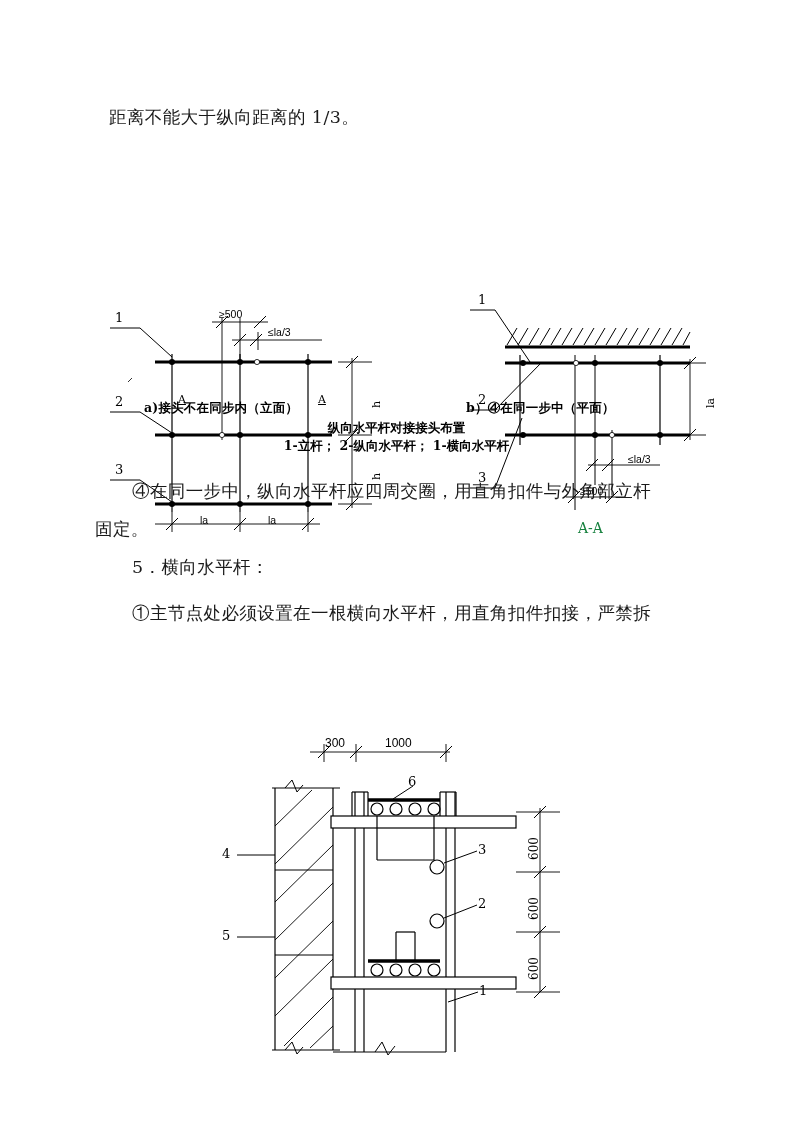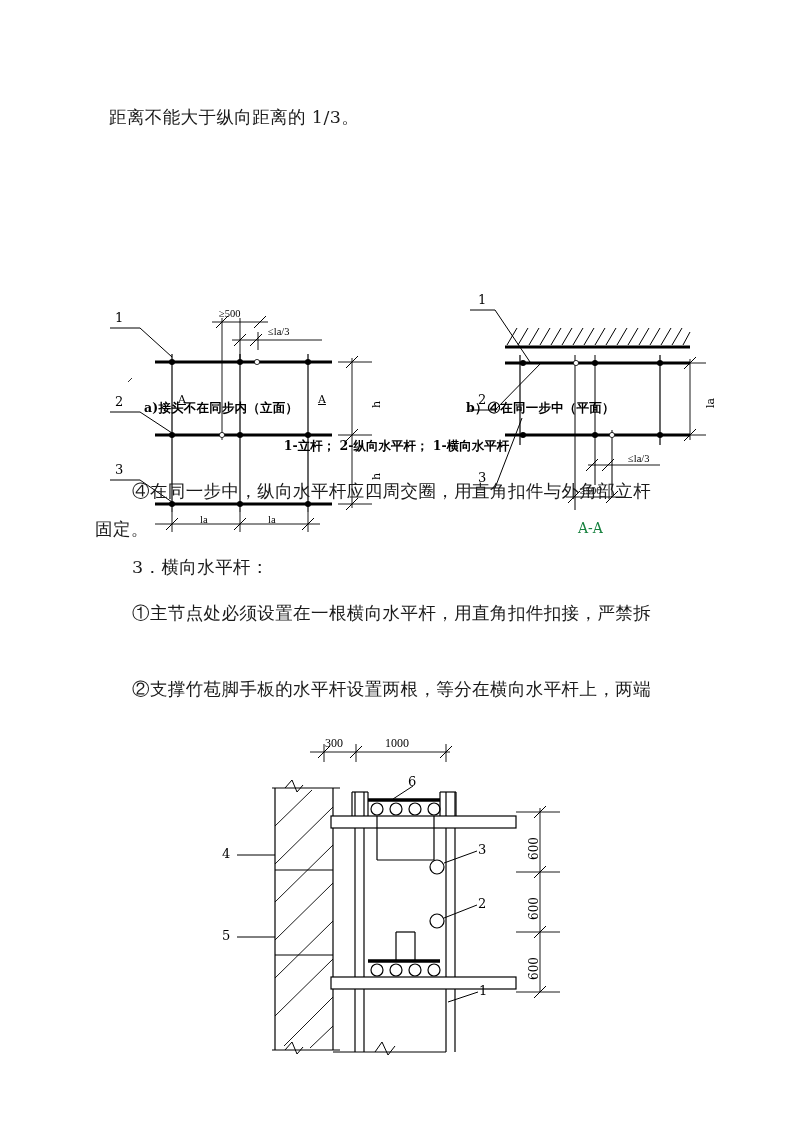--- a/index.html
+++ b/index.html
@@ -51,21 +51,21 @@
     white-space: nowrap;
     color: #000;
   }
 
   
   .fig { position: absolute; }
 
   .lbl {
     position: absolute;
     font-size: 10.5px;
-    font-family: Liberation Serif, serif;
+    font-family: Liberation Sans, sans-serif;
     white-space: nowrap;
     color: #000;
   }
   .lbl-num {
     position: absolute;
     font-size: 13px;
     white-space: nowrap;
     color: #000;
   }
   .lbl-vert {
@@ -256,27 +256,27 @@
     <div class="lbl" style="left:628px; top:303px;">≤la/3</div>
     <div class="lbl" style="left:580px; top:335px;">≥500</div>
 
     <div class="lbl-vert" style="left:704px; top:258px;">la</div>
 
     <div class="lbl-AA" style="left:578px; top:370px;">A-A</div>
   </div>
 
   <div class="cap" style="left:144px; top:400px;">a)接头不在同步内（立面）</div>
   <div class="cap" style="left:466px; top:400px;">b）④在同一步中（平面）</div>
+  <div class="cap-center" style="left:0px; top:420px;">纵向水平杆对接接头布置</div>
   <div class="cap-center" style="left:0px; top:438px;">1-立杆； 2-纵向水平杆； 1-横向水平杆</div>
 
   <div class="para" style="left:132px; top:472px;">④在同一步中，纵向水平杆应四周交圈，用直角扣件与外角部立杆</div>
   <div class="para" style="left:95px; top:510px;">固定。</div>
-  <div class="para" style="left:132px; top:548px;">3．横向水平杆：</div>
+  <div class="para" style="left:132px; top:548px;">5．横向水平杆：</div>
   <div class="para" style="left:132px; top:594px;">①主节点处必须设置在一根横向水平杆，用直角扣件扣接，严禁拆</div>
-  <div class="para" style="left:132px; top:670px;">②支撑竹苞脚手板的水平杆设置两根，等分在横向水平杆上，两端</div>
 
   <div class="fig" style="left:0px; top:730px; width:742px; height:330px;">
 
     <svg width="793" height="330">
 
       <g stroke="#000" fill="none">
         <line x1="310" y1="22" x2="450" y2="22" stroke-width="0.9"></line>
         <line x1="318" y1="28" x2="330" y2="16" stroke-width="1"></line>
         <line x1="350" y1="28" x2="362" y2="16" stroke-width="1"></line>
         <line x1="440" y1="28" x2="452" y2="16" stroke-width="1"></line>

